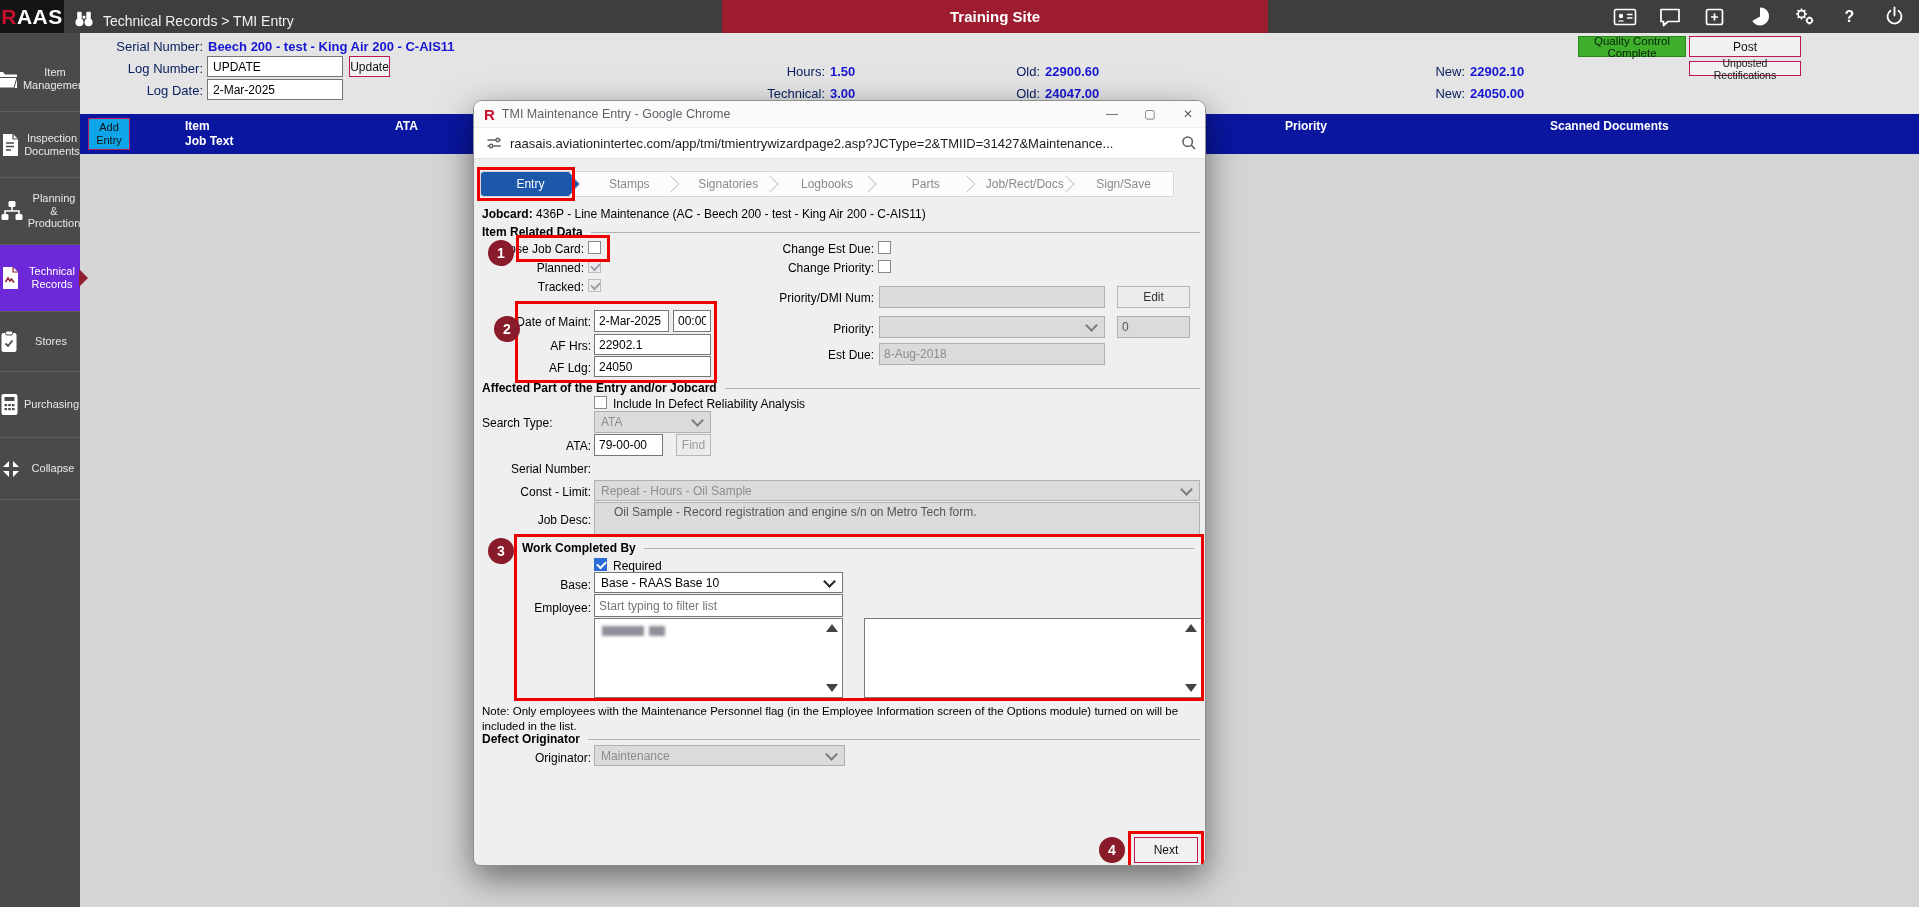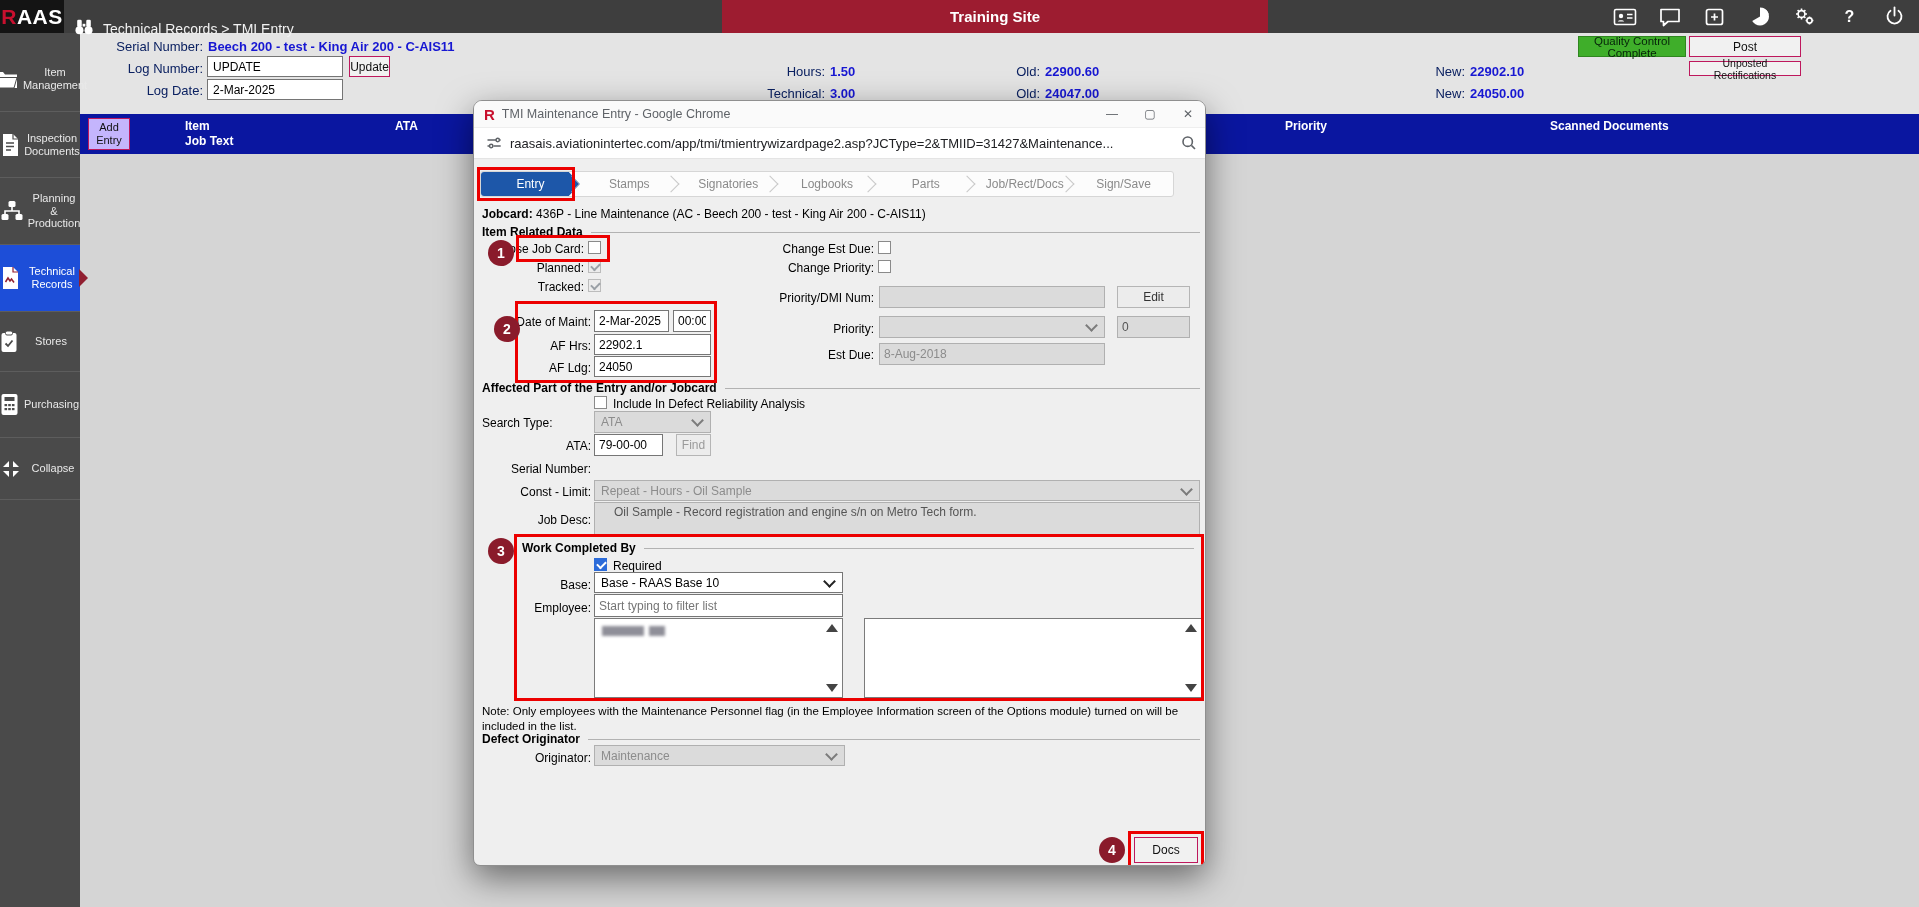--- a/index.html
+++ b/index.html
@@ -2,30 +2,30 @@
 <html><head>
 <meta charset="utf-8">
 <style>
   html,body{margin:0;padding:0;width:1919px;height:907px;overflow:hidden;}
   *{box-sizing:border-box;}
   .screen{position:relative;width:1919px;height:907px;background:#d5d5d5;font-family:"Liberation Sans",sans-serif;font-size:12px;color:#000;}
   
   .topbar{position:absolute;left:0;top:0;width:1919px;height:33px;background:#3e3e3e;z-index:4;}
   .logo{position:absolute;left:0;top:0;width:64px;height:33px;background:#141414;display:flex;align-items:center;justify-content:center;font-weight:bold;font-size:21px;letter-spacing:.5px;}
   .logo .r{color:#c8102e;}.logo .rest{color:#fff;}
-  .breadcrumb{position:absolute;left:74px;top:12px;height:33px;display:flex;align-items:center;gap:9px;color:#f1f1f1;font-size:14px;}
+  .breadcrumb{position:absolute;left:74px;top:4px;height:33px;display:flex;align-items:center;gap:9px;color:#f1f1f1;font-size:14px;}
   .banner{position:absolute;left:722px;top:0;width:546px;height:33px;background:#9d1c30;color:#fff;font-weight:bold;font-size:15px;display:flex;align-items:center;justify-content:center;}
   .topbar-icons{position:absolute;right:2px;top:0;height:33px;display:flex;}
   .tbi{width:45px;height:33px;display:flex;align-items:center;justify-content:center;color:#fff;font-weight:bold;font-size:16px;}
   .tbi svg{display:block;}
   
   .sidebar{position:absolute;left:0;top:33px;width:80px;height:874px;background:#4a4a4a;z-index:3;}
   .sb-item{position:relative;width:80px;display:flex;flex-direction:row;align-items:center;justify-content:center;gap:4px;color:#e9e9e9;font-size:11px;text-align:center;border-bottom:1px solid #5d5d5d;line-height:1.15;}
   .sb-item:first-child{border-top:1px solid #5d5d5d;}
-  .sb-item.active{background:#1d4ed8;color:#fff;}
+  .sb-item.active{background:#6d28d9;color:#fff;}
   .sb-item.active::after{content:'';position:absolute;right:-8px;top:50%;margin-top:-9px;border-left:9px solid #911f30;border-top:9px solid transparent;border-bottom:9px solid transparent;z-index:5;}
   .sb-item svg{display:block;}
   
   .header-bg{position:absolute;left:80px;top:33px;width:1839px;height:81px;background:#e4e4e4;}
   .hf{position:absolute;white-space:nowrap;font-size:13px;}
   .hlbl{color:#0b2161;text-align:right;display:inline-block;}
   .hval{color:#1717d2;font-weight:bold;}
   .tin{position:absolute;background:#fff;border:1px solid #757575;font-size:12px;padding:0 5px;font-family:"Liberation Sans",sans-serif;}
   .btn{position:absolute;background:#f1f1f1;border:1px solid #be185d;font-size:12px;display:flex;align-items:center;justify-content:center;color:#111;font-family:"Liberation Sans",sans-serif;padding:0;}
   .btn.green{background:#3fae2a;border-color:#2f861f;color:#06230a;font-size:11.5px;}
@@ -253,21 +253,21 @@
     <span class="hf hval" style="left:1470px;top:64px;">22902.10</span>
     <span class="hf hlbl" style="left:1405px;top:86px;width:60px;">New:</span>
     <span class="hf hval" style="left:1470px;top:86px;">24050.00</span>
 
     <button class="btn green" style="left:1578px;top:36px;width:108px;height:21px;">Quality Control Complete</button>
     <button class="btn" style="left:1689px;top:36px;width:112px;height:21px;">Post</button>
     <button class="btn" style="left:1689px;top:61px;width:112px;height:15px;font-size:10.5px;">Unposted Rectifications</button>
   </div>
 
   <div class="navy">
-    <button class="btn" style="left:8px;top:4px;width:42px;height:32px;flex-direction:column;font-size:11px;line-height:13px;background:#c4b5fd;">
+    <button class="btn" style="left:8px;top:4px;width:42px;height:32px;flex-direction:column;font-size:11px;line-height:13px;background:#0ea5e9;">
       <span>Add</span>
       <span>Entry</span>
     </button>
     <div class="col" style="left:105px;top:5px;">
       <div>Item</div>
       <div>Job Text</div>
     </div>
     <div class="col" style="left:315px;top:5px;">ATA</div>
     <div class="col" style="left:1205px;top:5px;">Priority</div>
     <div class="col" style="left:1470px;top:5px;">Scanned Documents</div>
@@ -416,18 +416,18 @@
     </div>
 
     <div class="note" style="left:8px;top:603px;width:720px;">Note: Only employees with the Maintenance Personnel flag (in the Employee Information screen of the Options module) turned on will be included in the list.</div>
 
     <div class="sect" style="left:8px;top:631px;width:718px;">Defect Originator</div>
     <span class="lbl" style="left:0;top:650px;width:117px;">Originator:</span>
     <div class="sel dis" style="left:120px;top:644px;width:251px;height:21px;">
         <span>Maintenance</span>
       </div>
 
-    <button class="btn" style="left:660px;top:736px;width:64px;height:26px;">Docs</button>
+    <button class="btn" style="left:660px;top:736px;width:64px;height:26px;">Next</button>
     <div class="rbox" style="left:654px;top:730px;width:76px;height:38px;"></div>
     <div class="circ" style="left:625px;top:736px;">4</div>
   </div>
 
 </div>
 
 </body></html>

